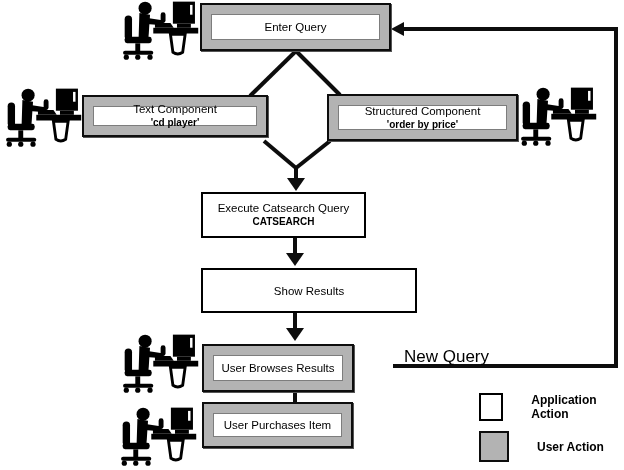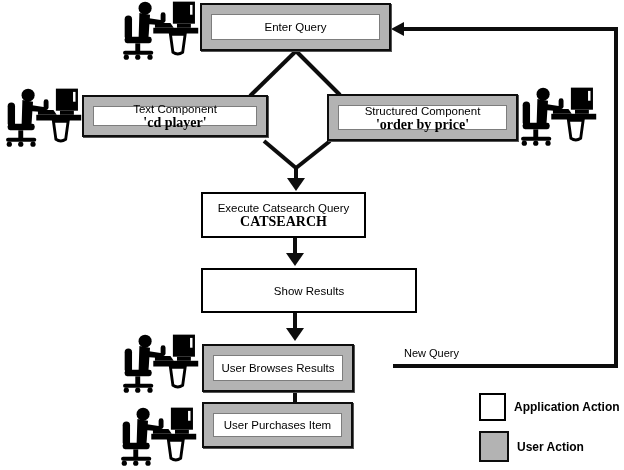--- a/index.html
+++ b/index.html
@@ -37,39 +37,39 @@
     display: flex;
     flex-direction: column;
     align-items: center;
     justify-content: center;
     text-align: center;
     background: #ffffff;
   }
   .node.user .inner { border: 1px solid #7d7d7d; }
   .lbl { font-size: 11.5px; line-height: 14px; }
   .code {
-    font-family: Liberation Serif, serif;
+    font-family: Liberation Sans, sans-serif;
     font-weight: bold;
-    font-size: 14px;
+    font-size: 10px;
     line-height: 14px;
   }
 
   .edge-label {
     position: absolute;
     z-index: 4;
-    font-size: 11px;
+    font-size: 17px;
   }
 
   
   .legend-row {
     position: absolute;
     z-index: 3;
     display: flex;
     align-items: center;
-    gap: 8px;
+    gap: 28px;
   }
   .swatch {
     box-sizing: border-box;
     display: block;
   }
   .swatch.app {
     width: 27px; height: 28px;
     background: #ffffff;
     border: 2px solid #000;
   }

